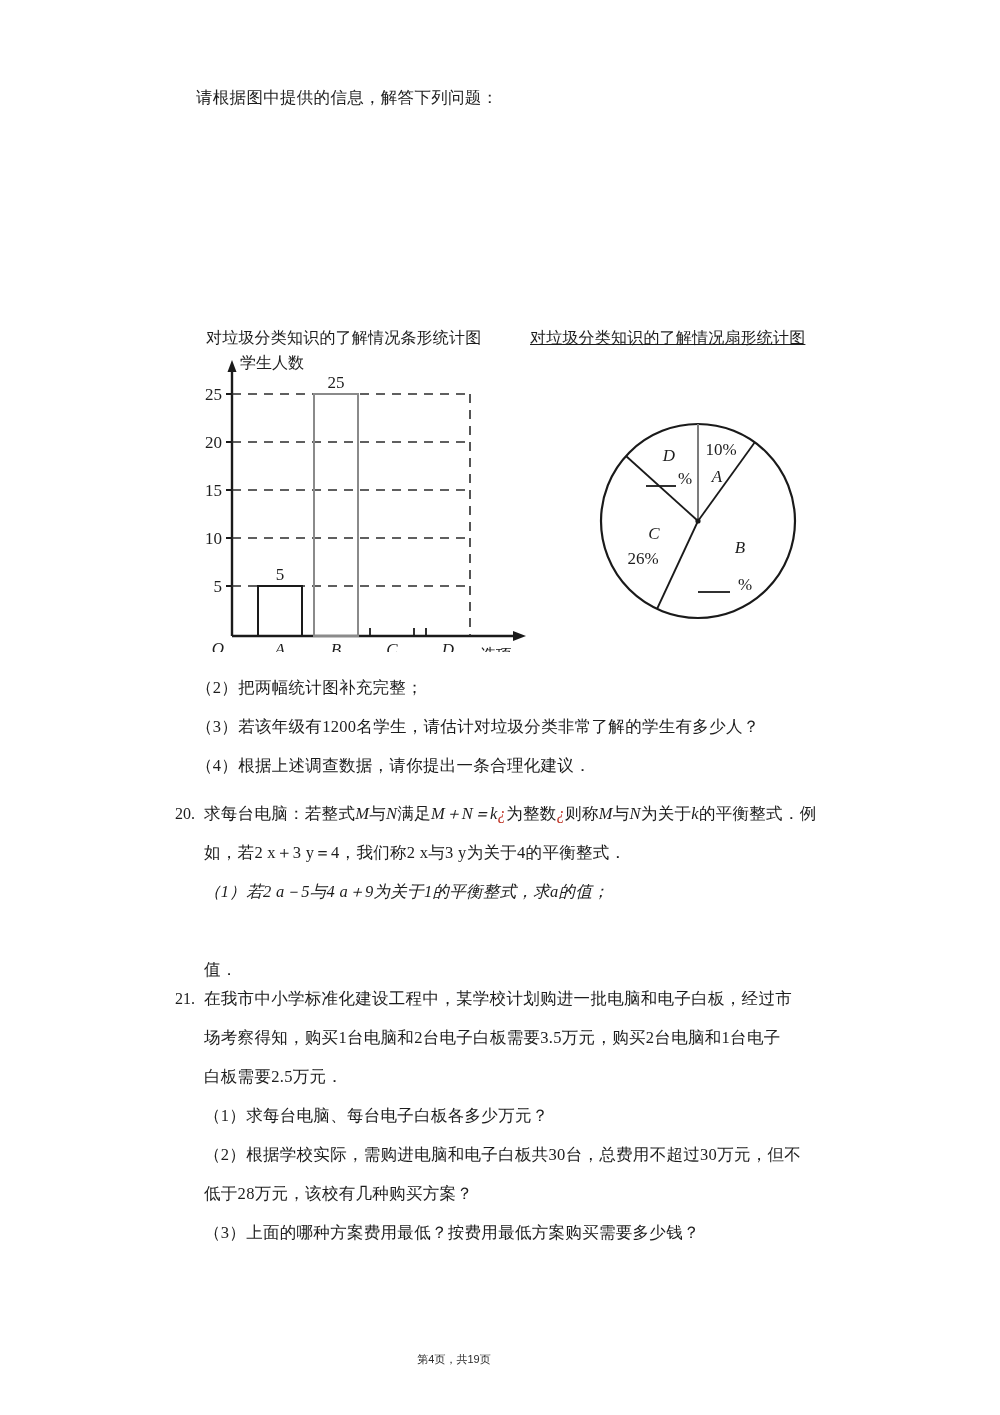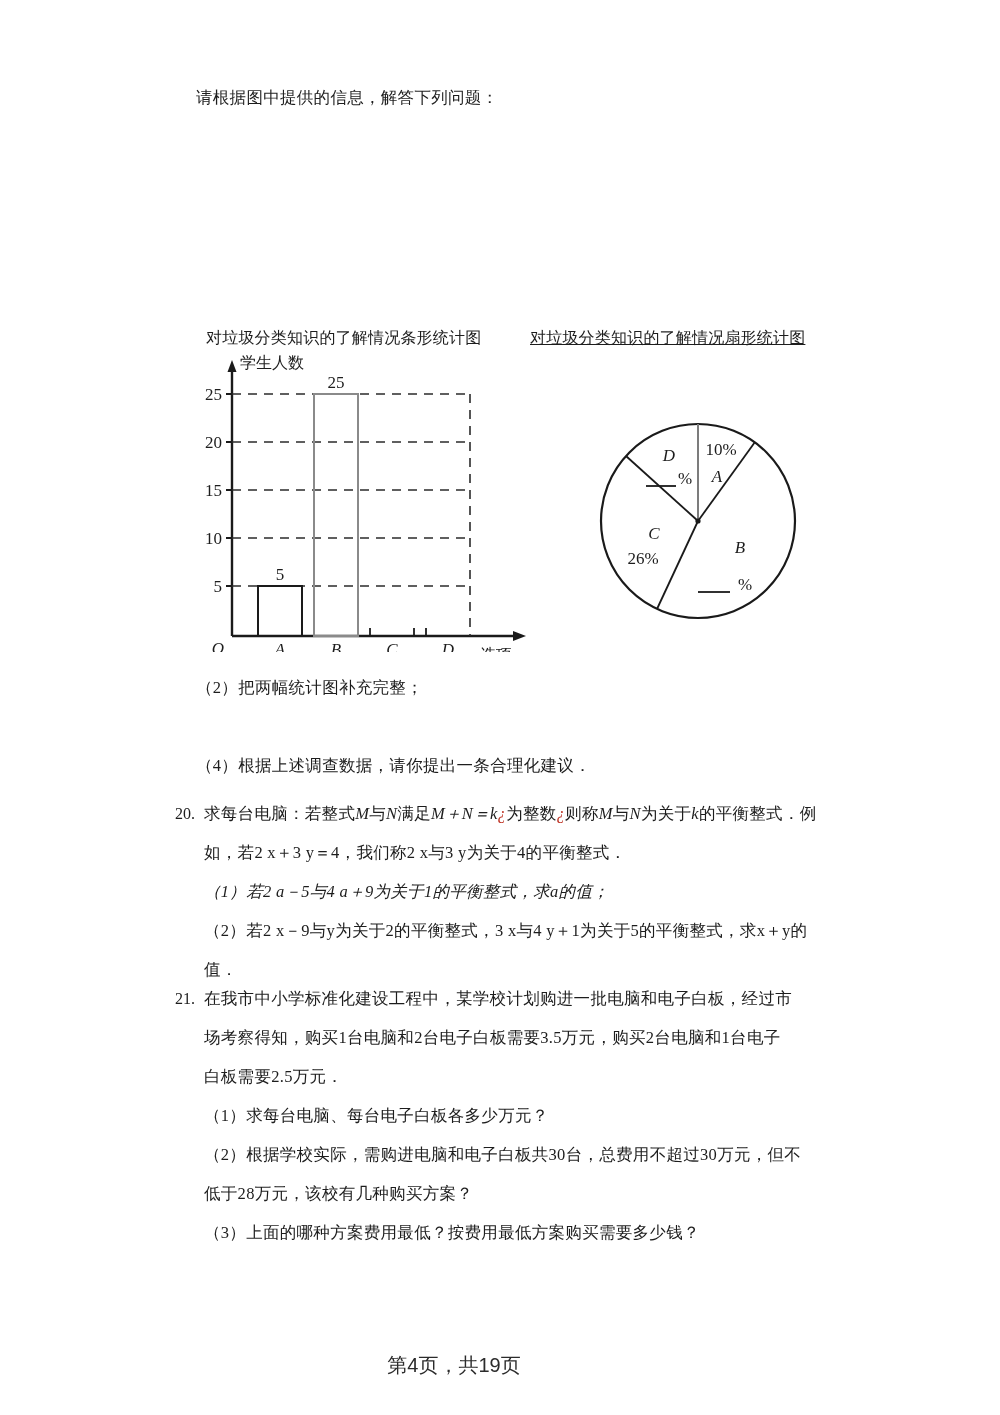--- a/index.html
+++ b/index.html
@@ -72,21 +72,21 @@
 
   .bar-svg, .pie-svg { position: absolute; }
 
   
   .footer {
     position: absolute;
     left: 0;
     top: 1352px;
     width: 908px;
     text-align: center;
-    font-size: 20px;
+    font-size: 11px;
     color: #2b2b2b;
     font-family: "Liberation Sans", sans-serif;
   }
 
   svg text { font-family: "Liberation Serif", serif; }
 </style>
 </head>
 <body>
 
 <div class="page">
@@ -182,31 +182,31 @@
       <text x="66" y="131" text-anchor="middle" font-size="17" font-style="italic" fill="#1d1d1d">C</text>
       <text x="55" y="156" text-anchor="middle" font-size="17" fill="#1d1d1d">26%</text>
 
       <text x="81" y="53" text-anchor="middle" font-size="17" font-style="italic" fill="#1d1d1d">D</text>
       <line x1="58" y1="78" x2="88" y2="78" stroke="#1a1a1a" stroke-width="1.8"></line>
       <text x="90" y="76" font-size="17" fill="#1d1d1d">%</text>
     </svg>
   </div>
 
   <div class="para" style="left:196px; top:668px;">（2）把两幅统计图补充完整；</div>
+  <div class="para" style="left:196px; top:707px;">（3）若该年级有1200名学生，请估计对垃圾分类非常了解的学生有多少人？</div>
   <div class="para" style="left:196px; top:746px;">（4）根据上述调查数据，请你提出一条合理化建议．</div>
 
   <div class="qnum" style="left:166px; top:794px;">20.</div>
 
   <div class="para" style="left:204px; top:794px;">
     <span>求每台电脑：若整式</span><span class="ital">M</span><span>与</span><span class="ital">N</span><span>满足</span><span class="ital">M＋N＝k</span><span class="red-q">¿</span><span>为整数</span><span class="red-q">¿</span><span>则称</span><span class="ital">M</span><span>与</span><span class="ital">N</span><span>为关于</span><span class="ital">k</span><span>的平衡整式．例</span>
   </div>
 
   <div class="para" style="left:204px; top:833px;">如，若2 x＋3 y＝4，我们称2 x与3 y为关于4的平衡整式．</div>
   <div class="para" style="left:204px; top:872px;font-style:italic;">（1）若2 a－5与4 a＋9为关于1的平衡整式，求a的值；</div>
-  <div class="para" style="left:204px; top:911px;">（2）若2 x－9与y为关于2的平衡整式，3 x与4 y＋1为关于5的平衡整式，求x＋y的</div>
   <div class="para" style="left:204px; top:950px;">值．</div>
 
   <div class="qnum" style="left:166px; top:979px;">21.</div>
 
   <div class="para" style="left:204px; top:979px;">在我市中小学标准化建设工程中，某学校计划购进一批电脑和电子白板，经过市</div>
   <div class="para" style="left:204px; top:1018px;">场考察得知，购买1台电脑和2台电子白板需要3.5万元，购买2台电脑和1台电子</div>
   <div class="para" style="left:204px; top:1057px;">白板需要2.5万元．</div>
   <div class="para" style="left:204px; top:1096px;">（1）求每台电脑、每台电子白板各多少万元？</div>
   <div class="para" style="left:204px; top:1135px;">（2）根据学校实际，需购进电脑和电子白板共30台，总费用不超过30万元，但不</div>
   <div class="para" style="left:204px; top:1174px;">低于28万元，该校有几种购买方案？</div>

